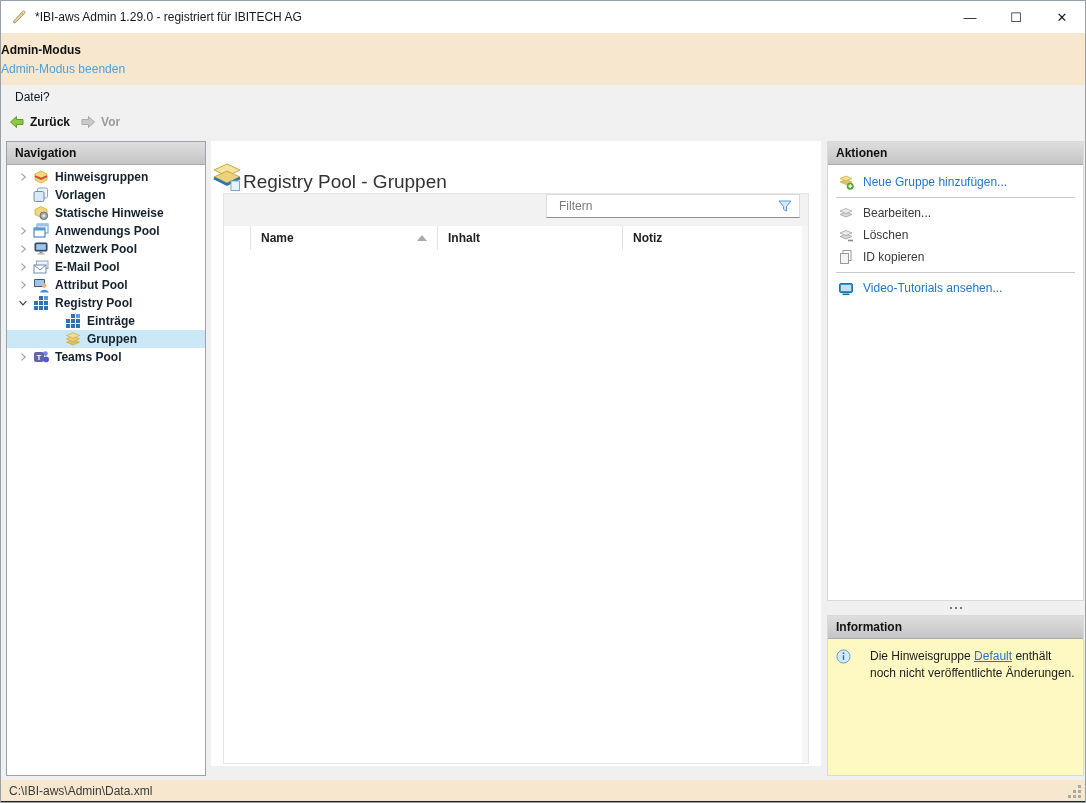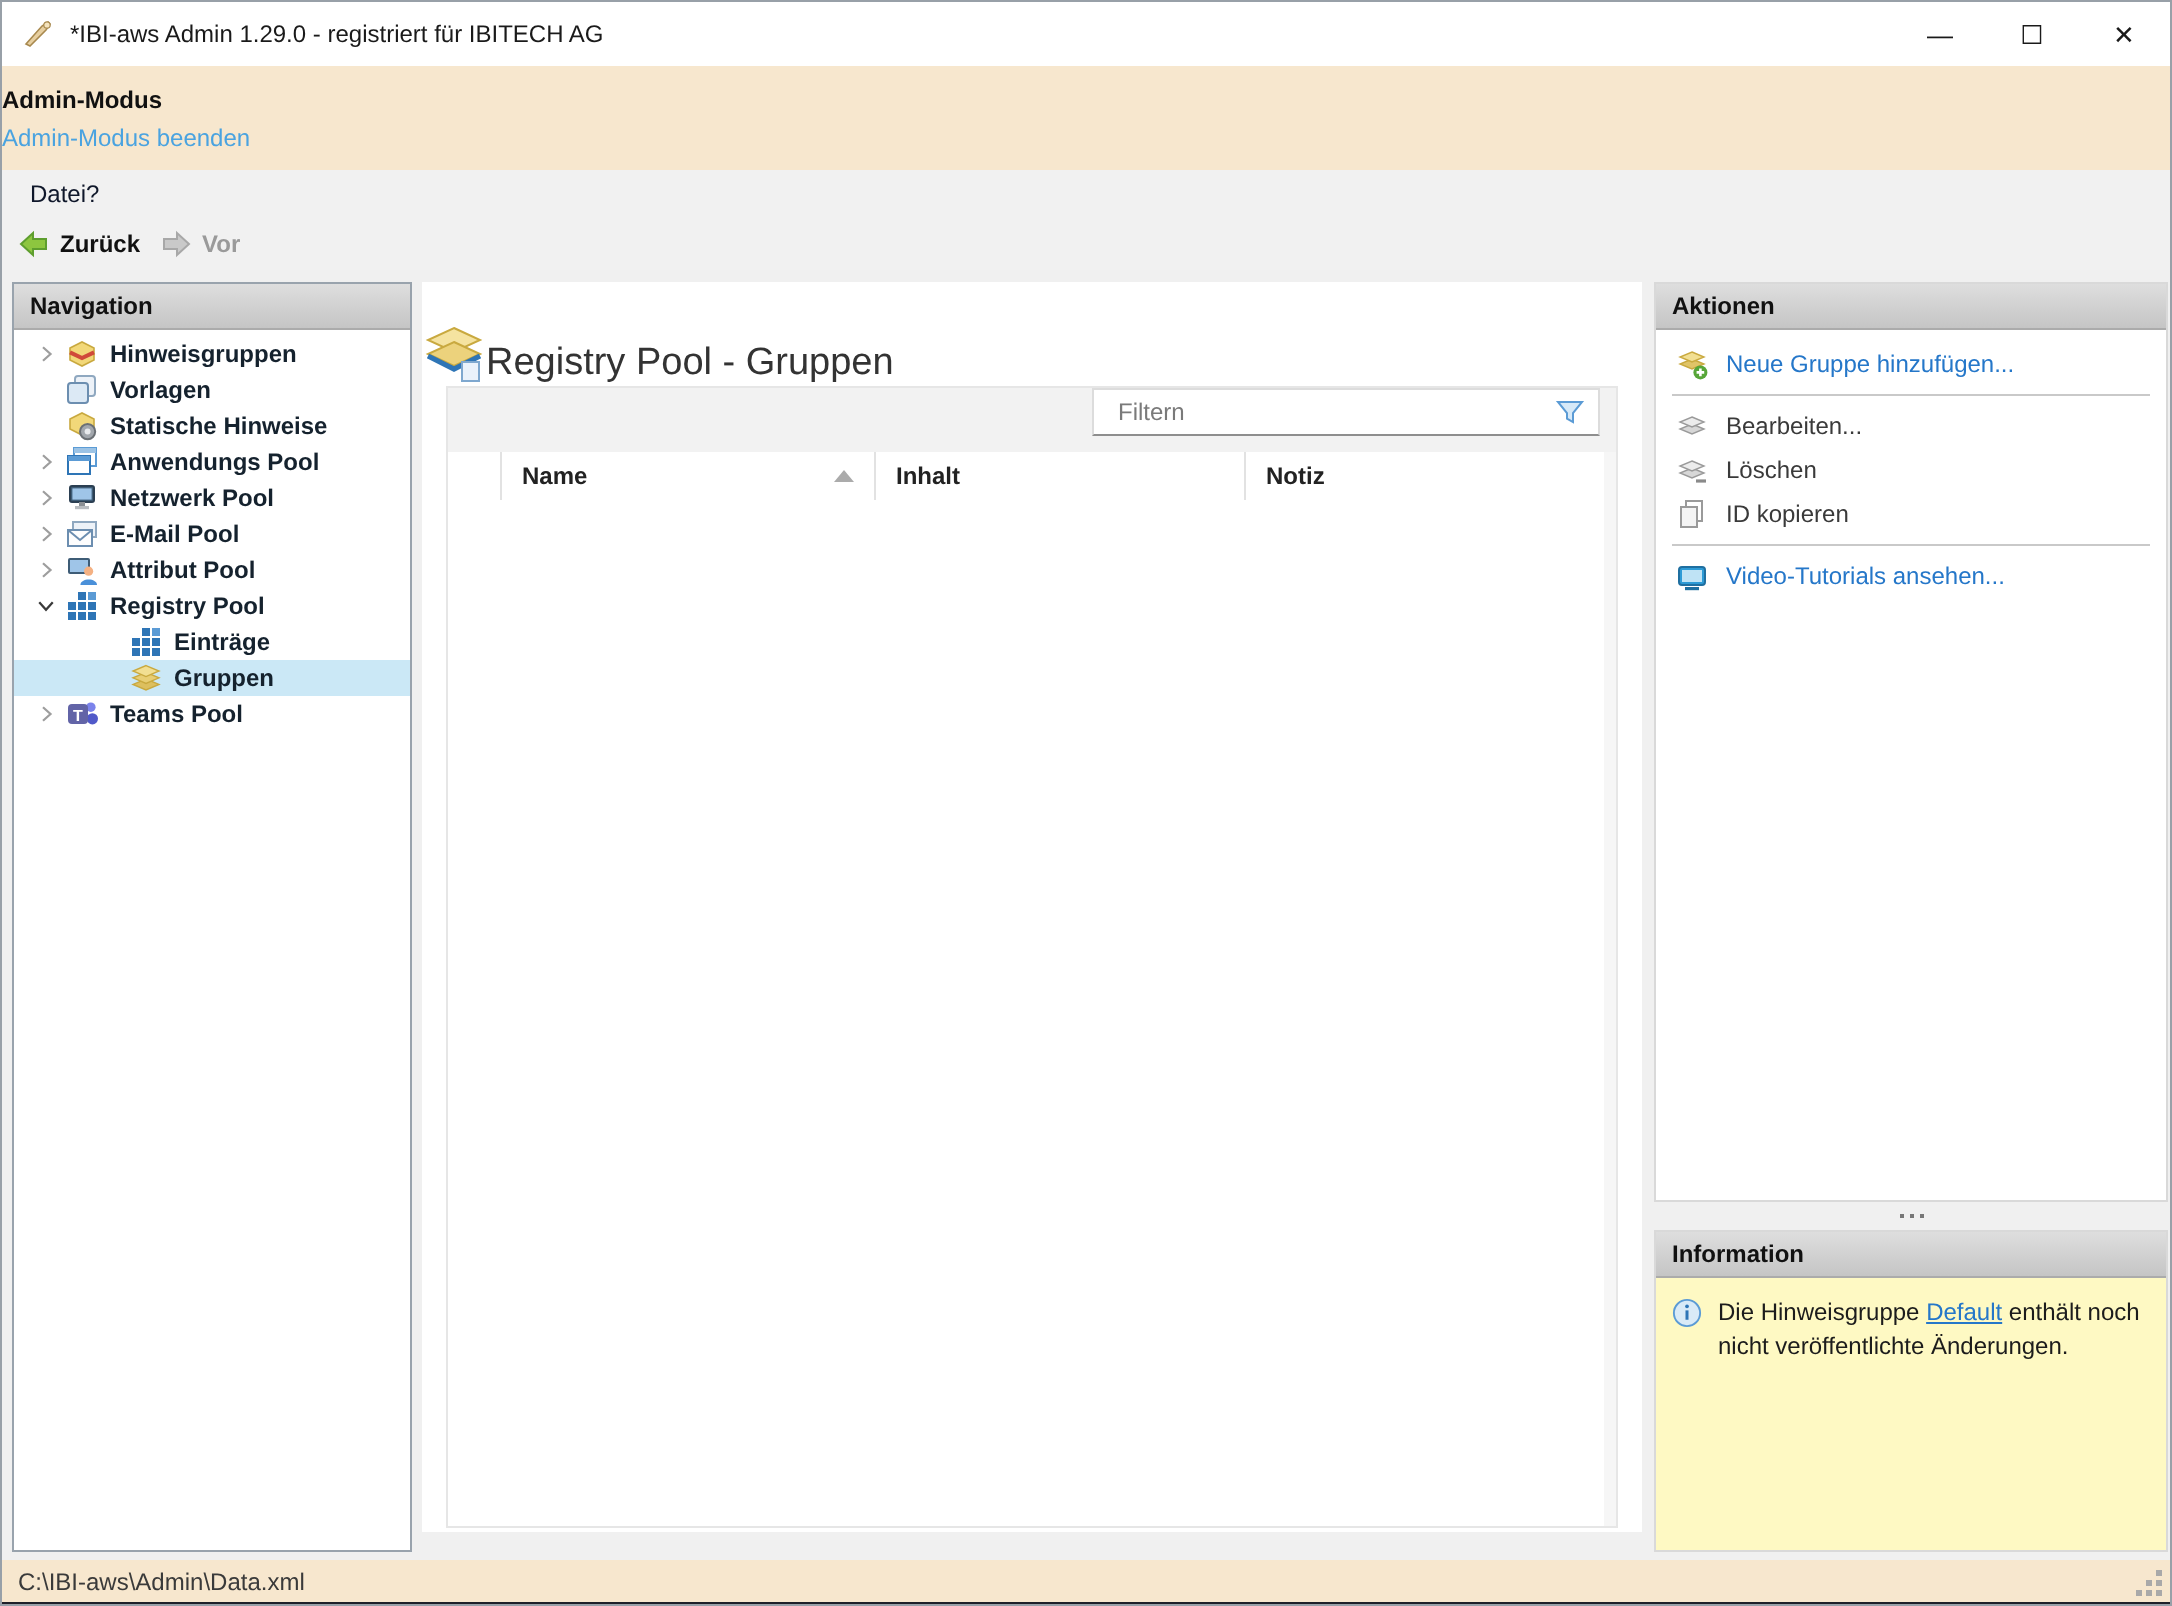--- a/index.html
+++ b/index.html
@@ -74,21 +74,21 @@
   .action-item .a-label{color:#3A3A3A}
   .action-item.link .a-label{color:#2577C9}
   .action-sep{border-top:1px solid #C9C9C9;margin:4px 8px}
   
   .splitter{position:absolute;left:826px;top:600px;width:257px;height:14px;
     display:flex;align-items:center;justify-content:center;gap:3px}
   .splitter i{width:2px;height:2px;background:#777;display:block}
   
   .info-panel{position:absolute;left:826px;top:614px;width:257px;height:161px;background:#fef9c3;
     border:1px solid #D9D9D9;box-sizing:border-box;display:flex;flex-direction:column}
-  .info-body{padding:9px 8px;display:flex;gap:8px;align-items:flex-start;color:#1c1c1c;line-height:1.4}
+  .info-body{padding:9px 8px;display:flex;gap:19px;align-items:flex-start;color:#1c1c1c;line-height:1.4}
   .info-link{color:#2577C9;text-decoration:underline}
   
   .statusbar{position:absolute;left:0;top:779px;right:0;height:21px;background:#F7E7CE;
     display:flex;align-items:center;padding-left:8px;color:#3a3a3a;box-sizing:border-box}
   .grip{position:absolute;right:4px;bottom:3px;width:11px;height:11px;}
   .grip i{position:absolute;width:3px;height:3px;background:#A9A9A9}
   .grip i:nth-child(1){right:0;bottom:0}.grip i:nth-child(2){right:5px;bottom:0}
   .grip i:nth-child(3){right:0;bottom:5px}.grip i:nth-child(4){right:10px;bottom:0}
   .grip i:nth-child(5){right:5px;bottom:5px}.grip i:nth-child(6){right:0;bottom:10px}
   .bottom-strip{position:absolute;left:0;top:800px;right:0;height:3px;background:#1E2029}

